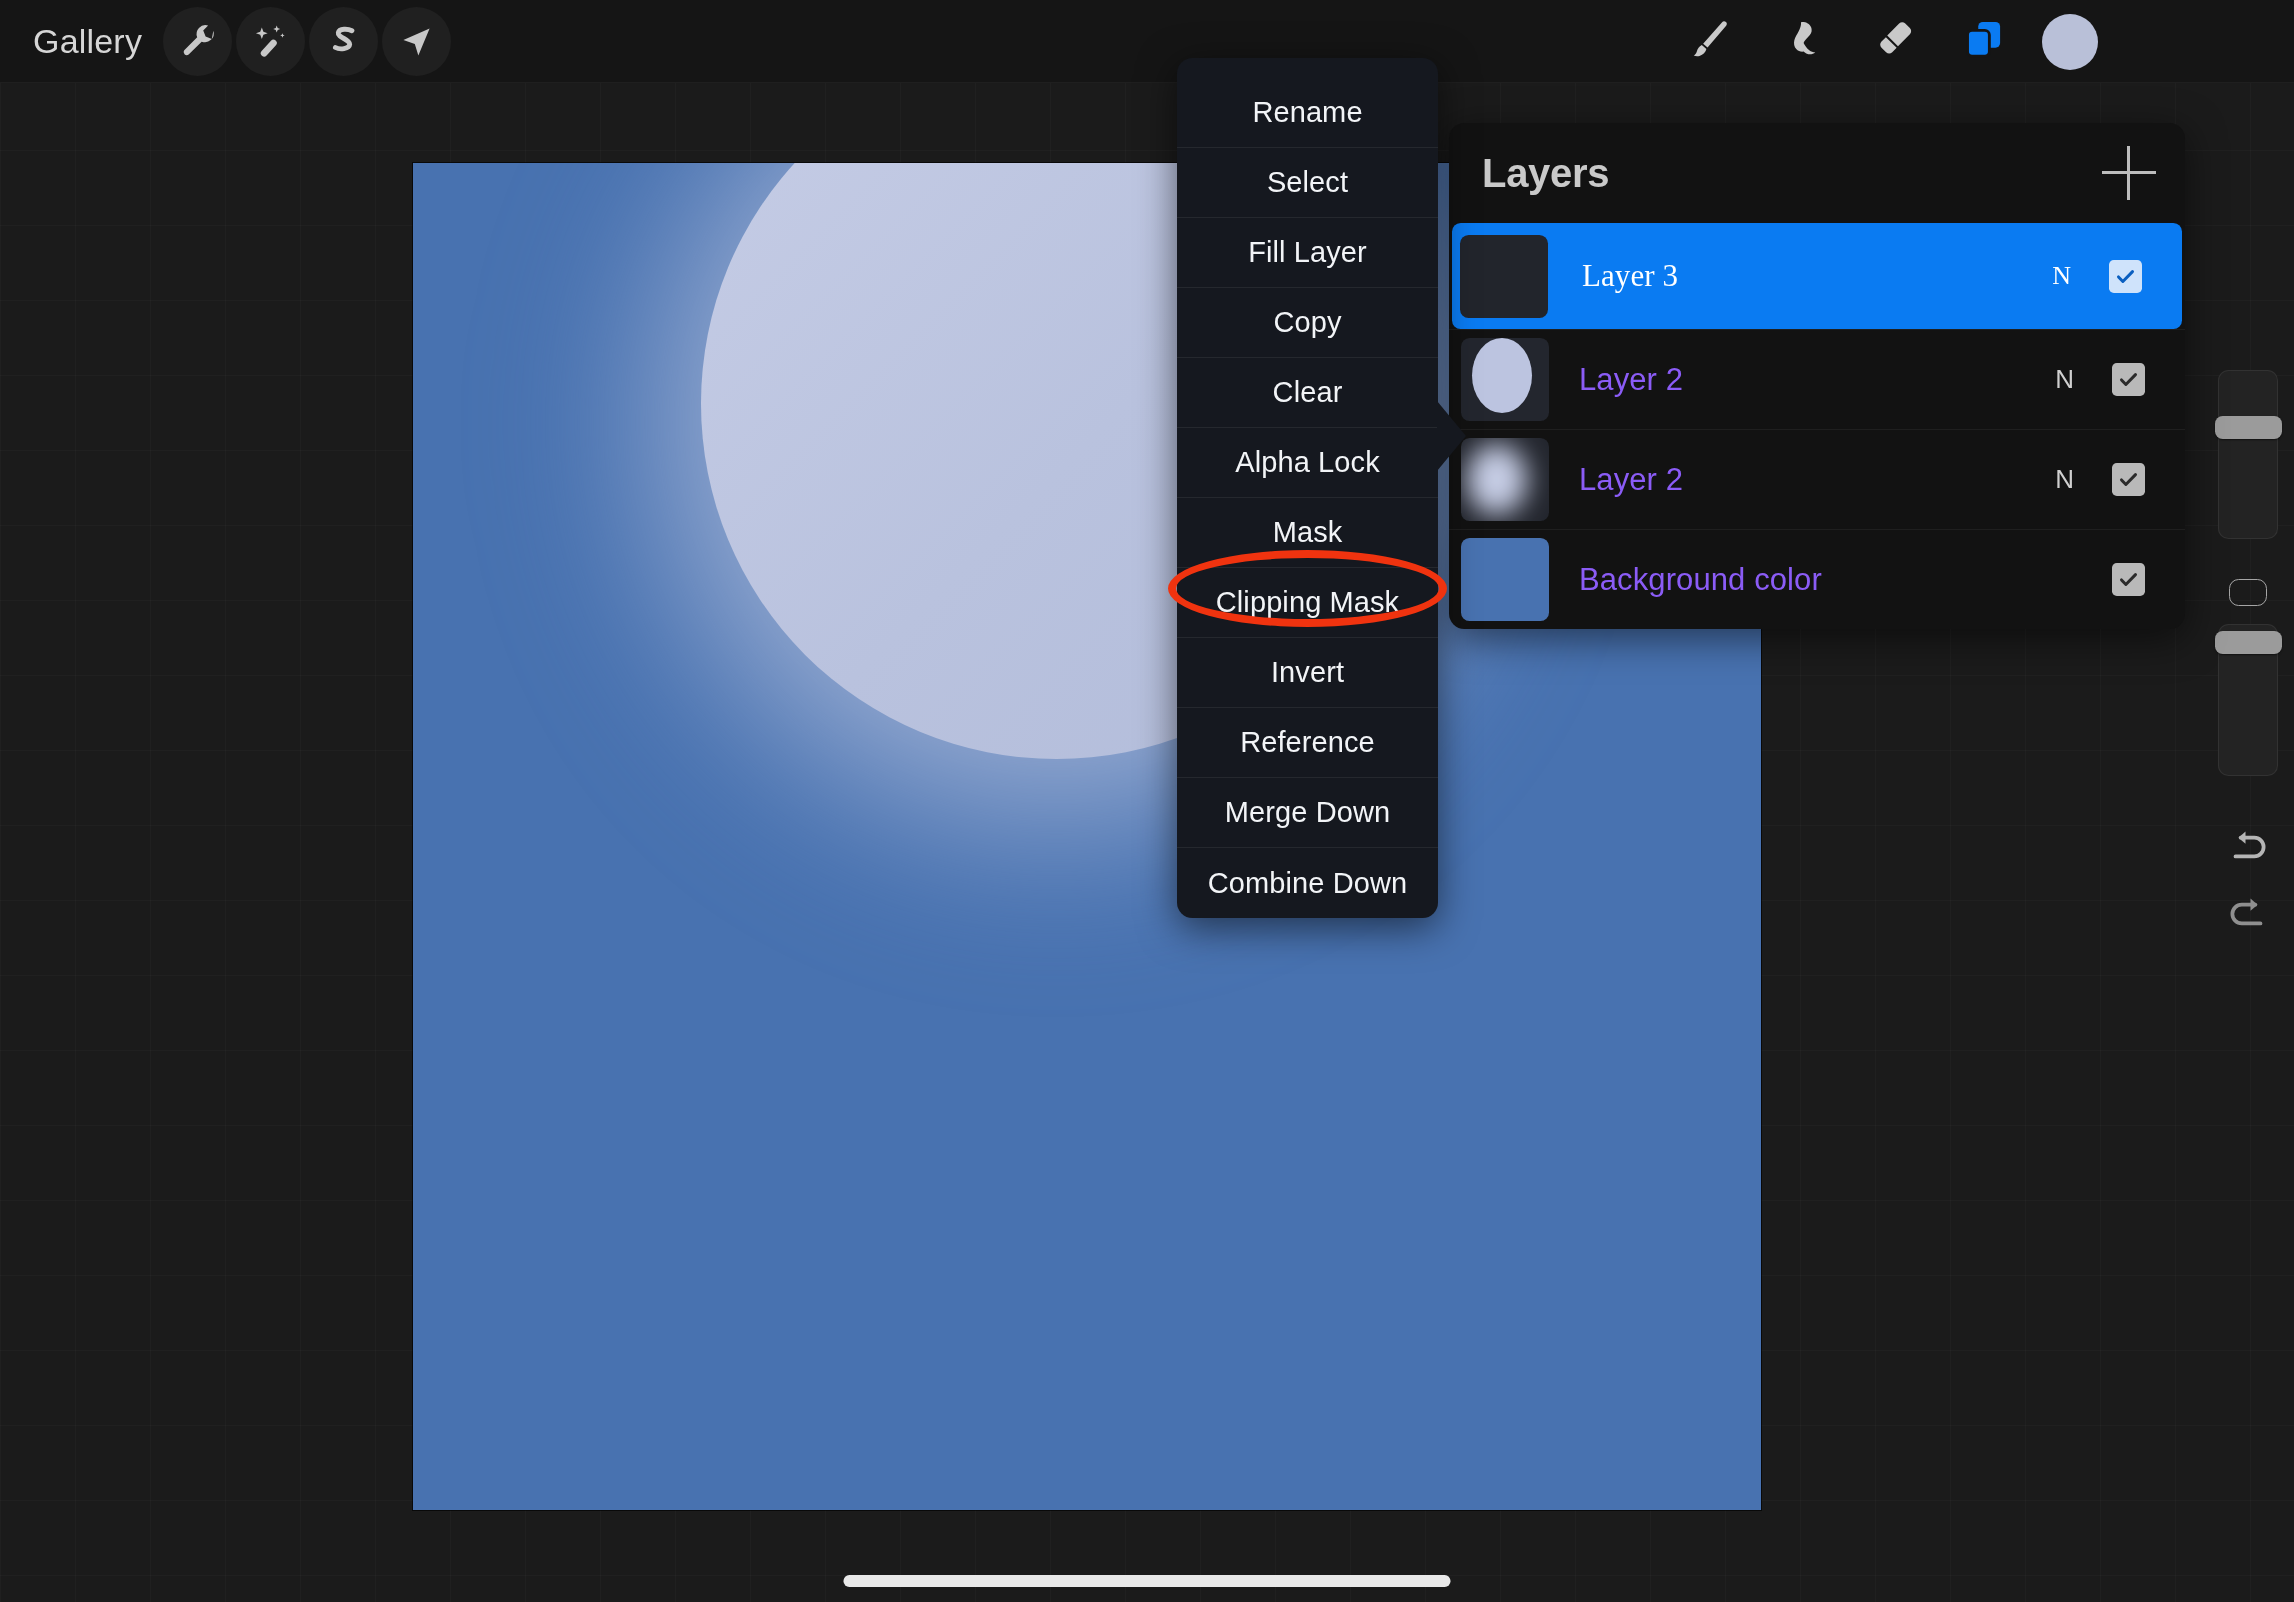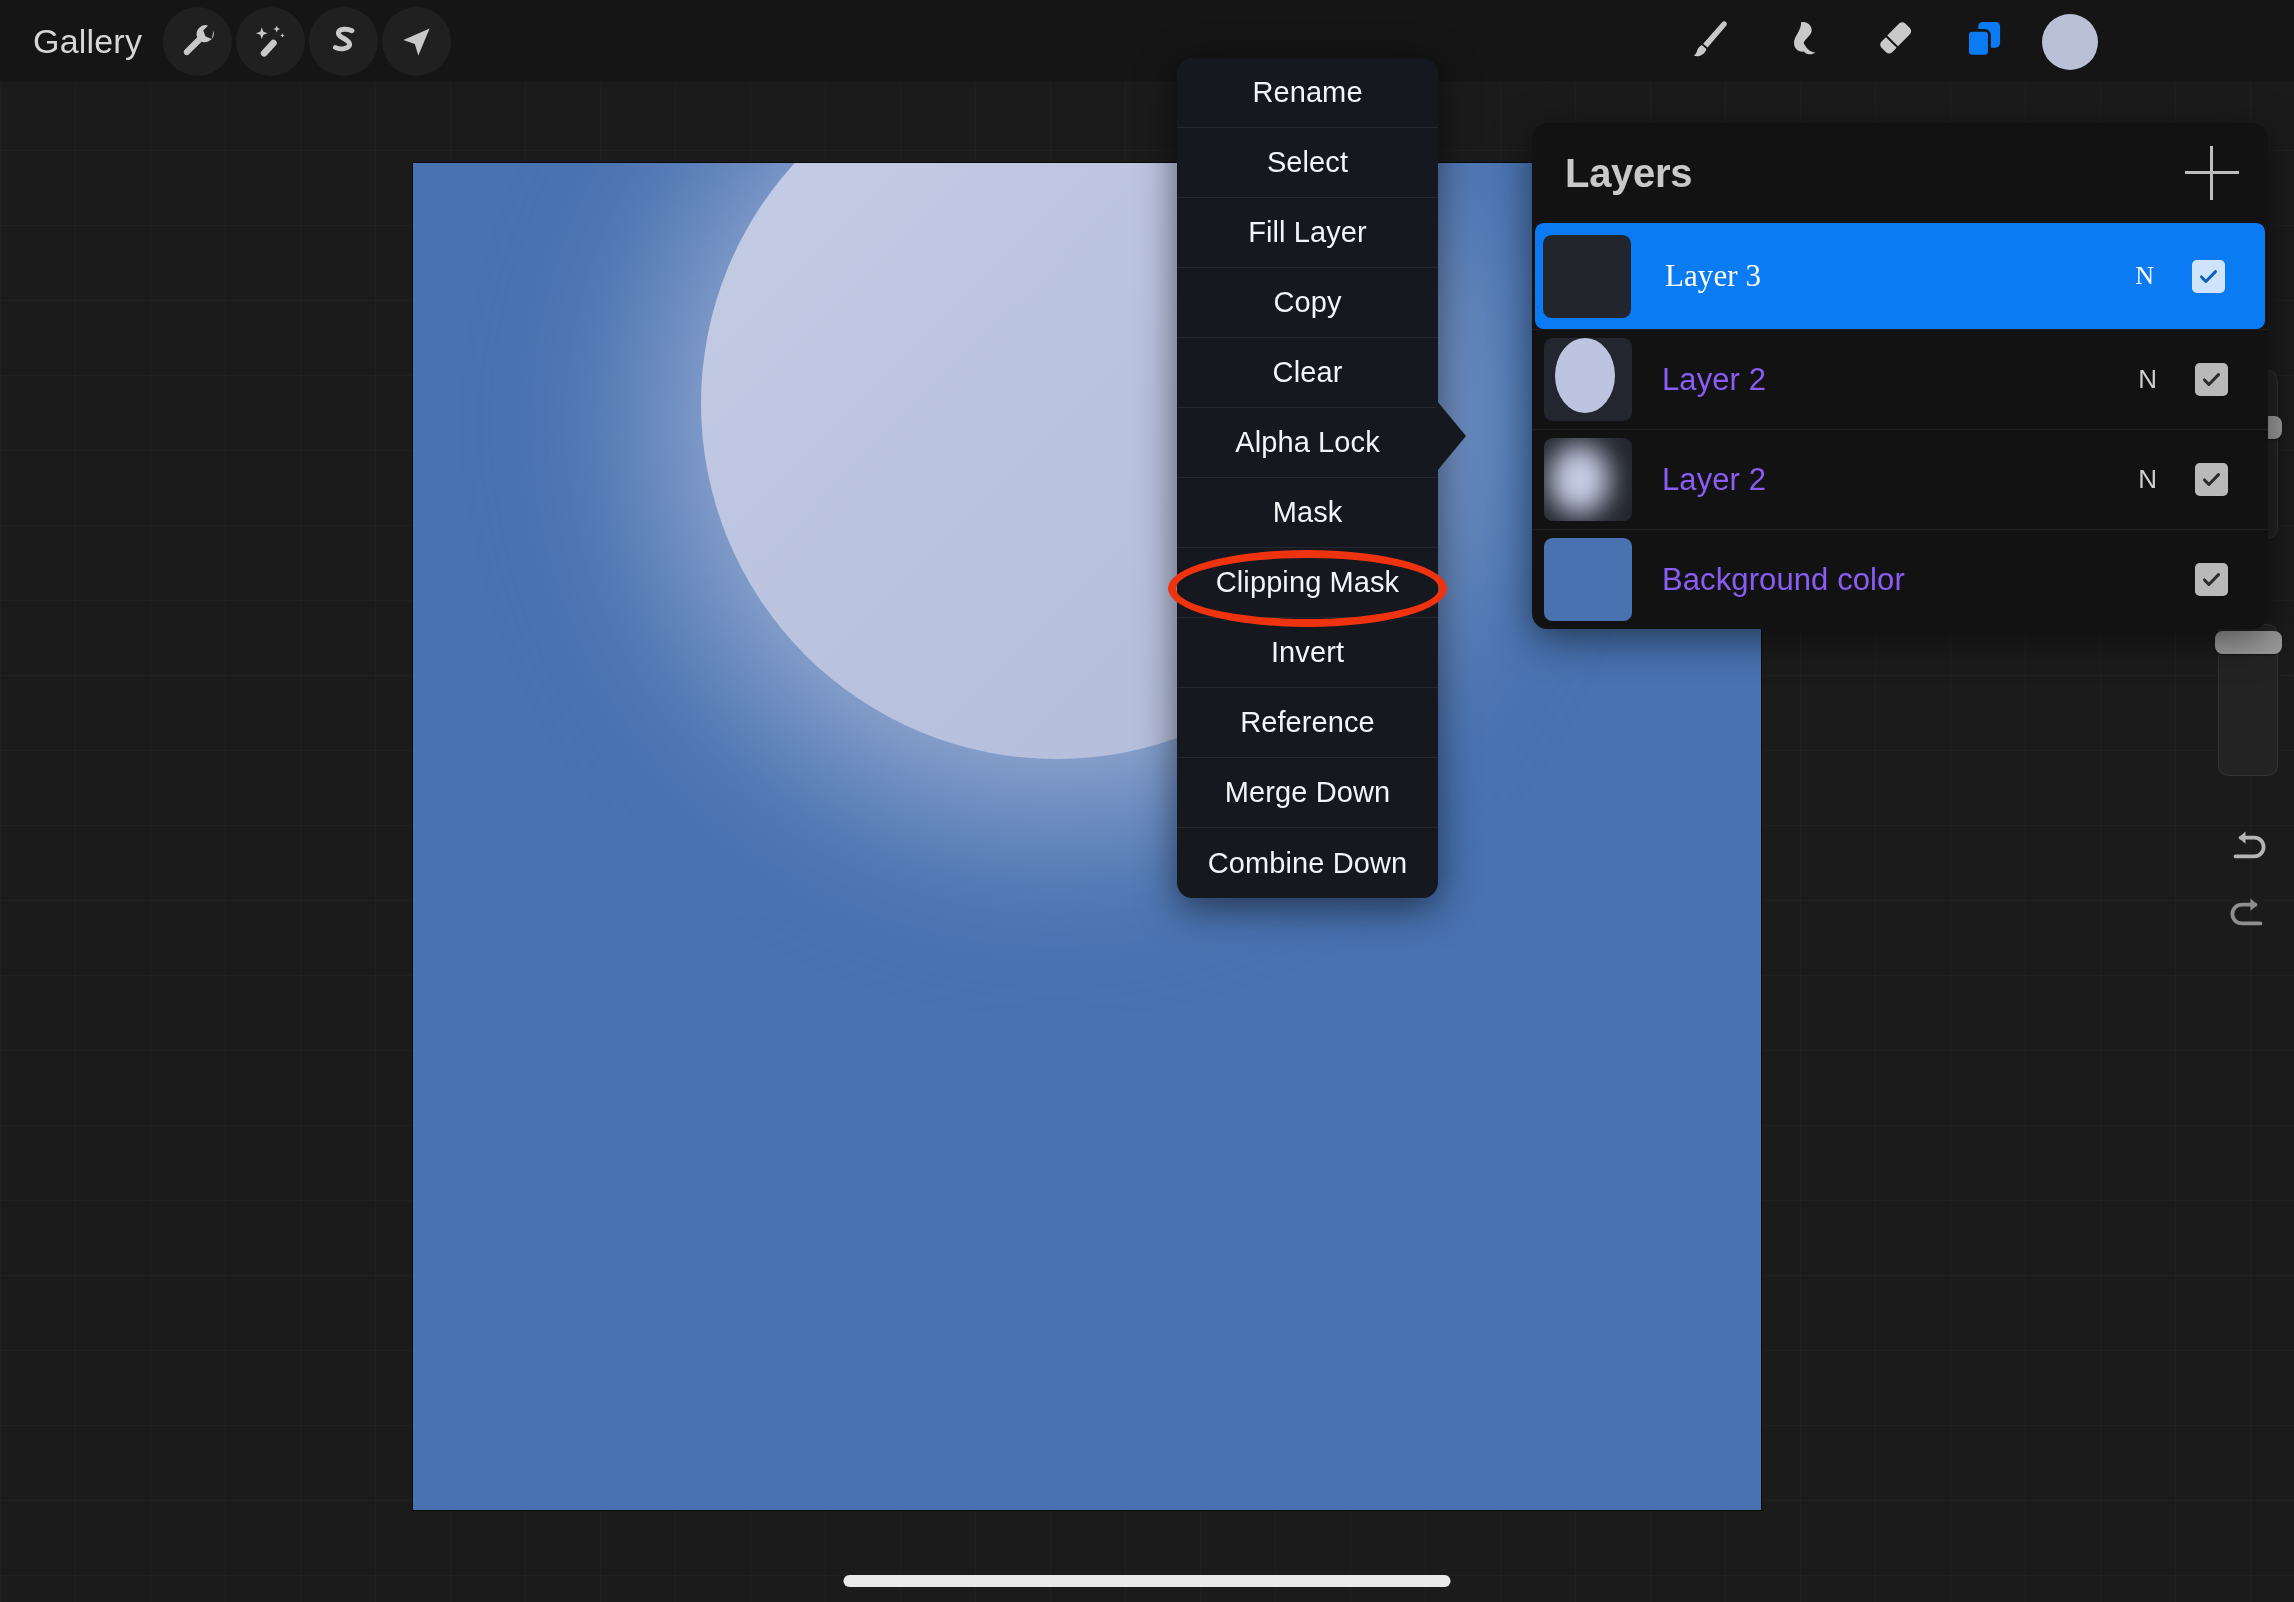--- a/index.html
+++ b/index.html
@@ -106,20 +106,21 @@
     width: 261px;
     background: #15181f;
     border-radius: 15.4px;
     z-index: 60;
     box-shadow: 0 9.6px 38px rgba(0,0,0,0.55);
     overflow: visible;
   }
   #ctxmenu .menu-inner {
     border-radius: 6px;
     overflow: hidden;
+    margin-top: 20px;
   }
   .menu-item {
     height: 70px;
     display: flex; align-items: center; justify-content: center;
     color: #f2f4f7;
     font-size: 29px;
     letter-spacing: 0.1px;
     border-bottom: 1px solid rgba(255,255,255,0.07);
     cursor: pointer;
     background: transparent;
@@ -144,21 +145,21 @@
     width: 279px; height: 77px;
     border: 8.6px solid #F0330F;
     border-radius: 50%;
     z-index: 70;
     pointer-events: none;
   }
 
   
   #layers-panel {
     position: absolute;
-    left: 1532px; top: 123px;
+    left: 1449px; top: 123px;
     width: 736px;
     background: #121212;
     border-radius: 15.4px;
     z-index: 50;
     box-shadow: 0 9.6px 38px rgba(0,0,0,0.5);
     overflow: hidden;
   }
   #layers-head {
     height: 100px;
     position: relative;

